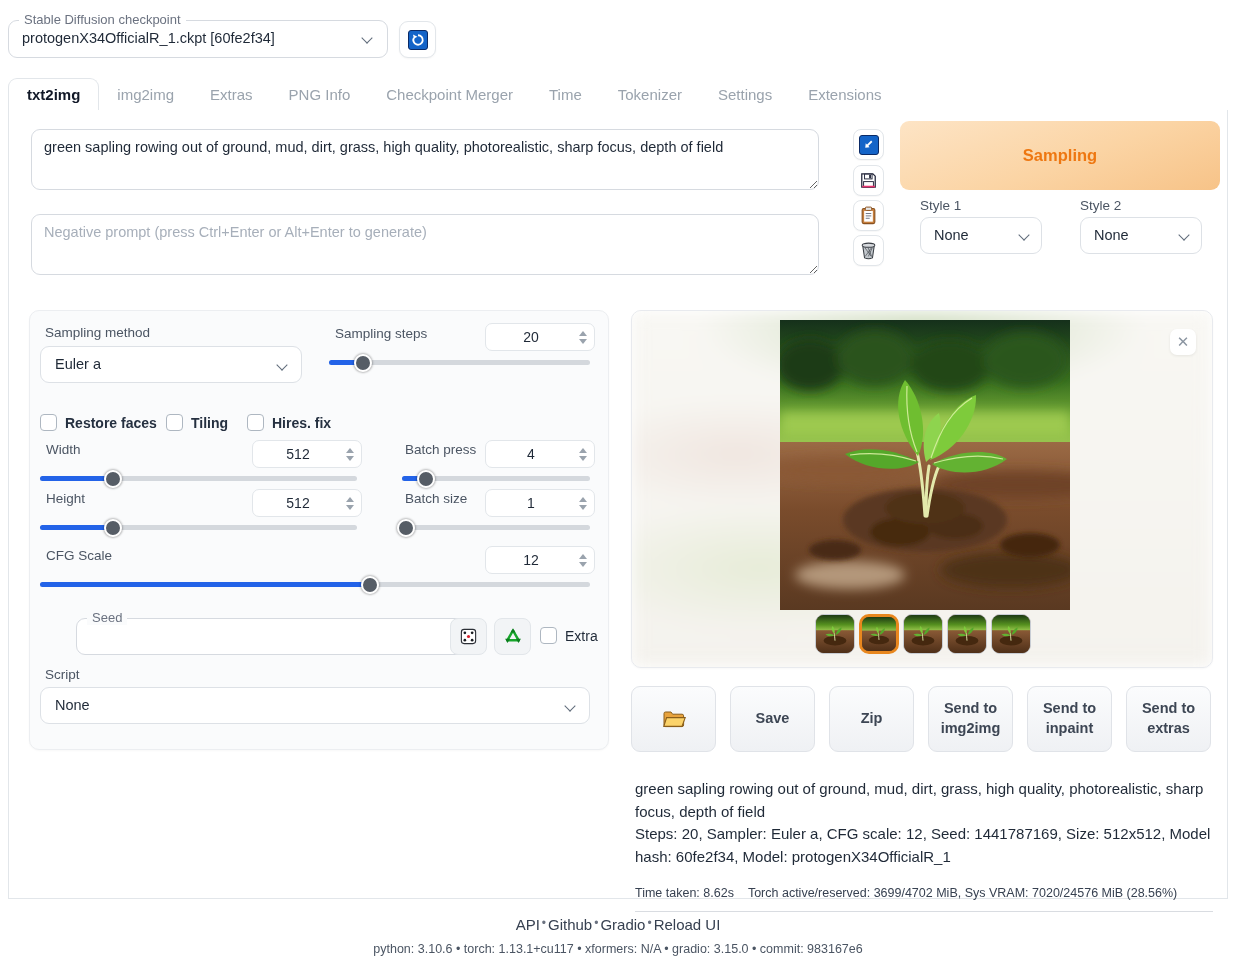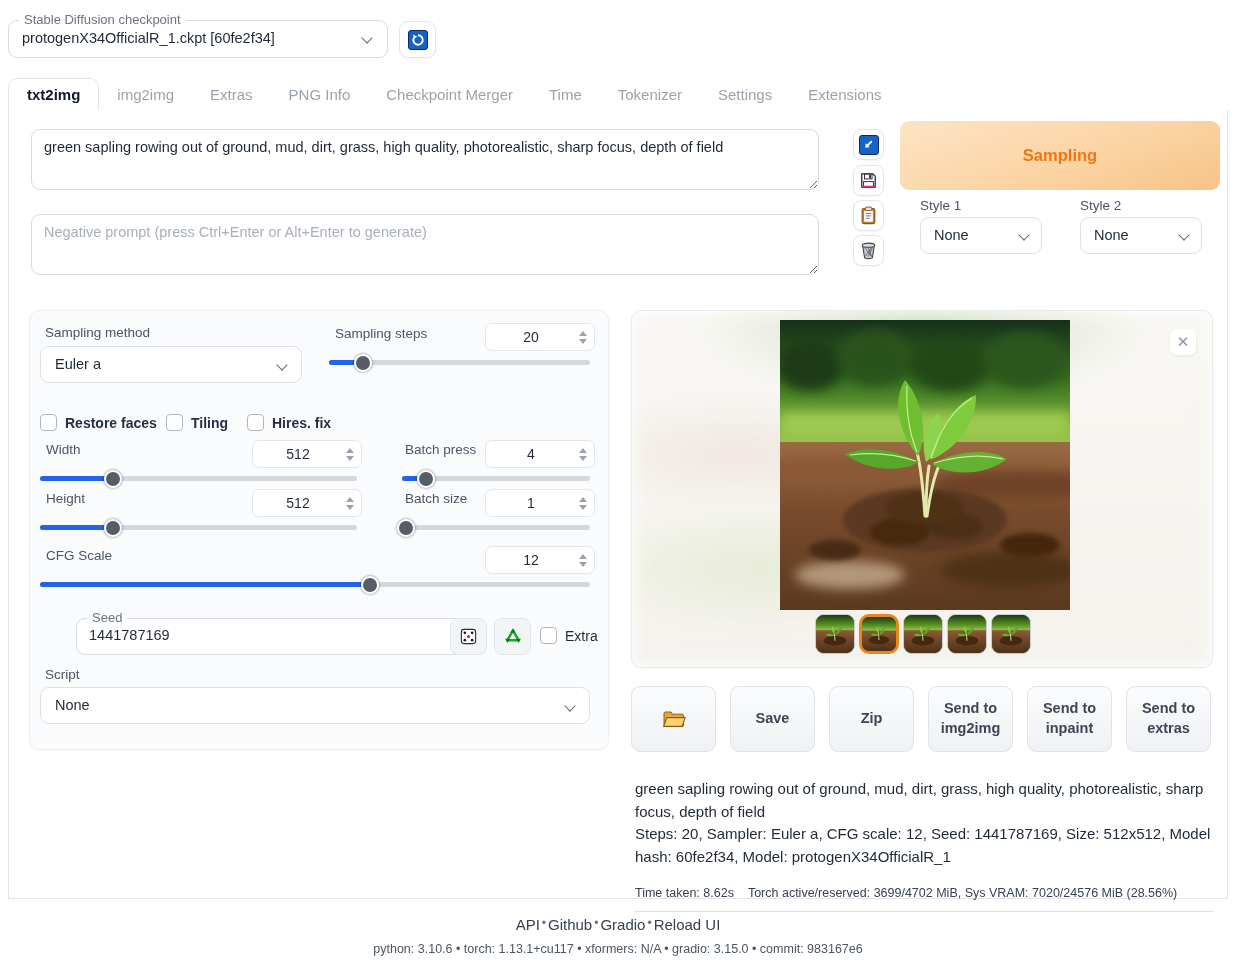--- a/index.html
+++ b/index.html
@@ -283,21 +283,20 @@
           </span>
       </div>
       <div class="slider" style="left:10px;top:271px;width:550px">
         <div class="fill" style="width: 60%;">
             <span class="knob"></span>
           </div>
       </div>
 
       <div class="fieldset" id="seed-box">
         <span class="legend">Seed</span>
-        <input value="1441787169" style="">
         <span class="spin">
             <i class="up"></i>
             <i class="dn"></i>
           </span>
       </div>
       <div class="icon-btn" style="left:420px;top:307px">
         <svg width="19" height="19" viewBox="0 0 24 24">
           <rect x="3" y="3" width="18" height="18" rx="3.5" fill="#fff" stroke="#2b2f36" stroke-width="1.4"></rect>
           <circle cx="7.4" cy="7.4" r="1.7" fill="#1a1d22"></circle>
             <circle cx="16.6" cy="7.4" r="1.7" fill="#1a1d22"></circle>

